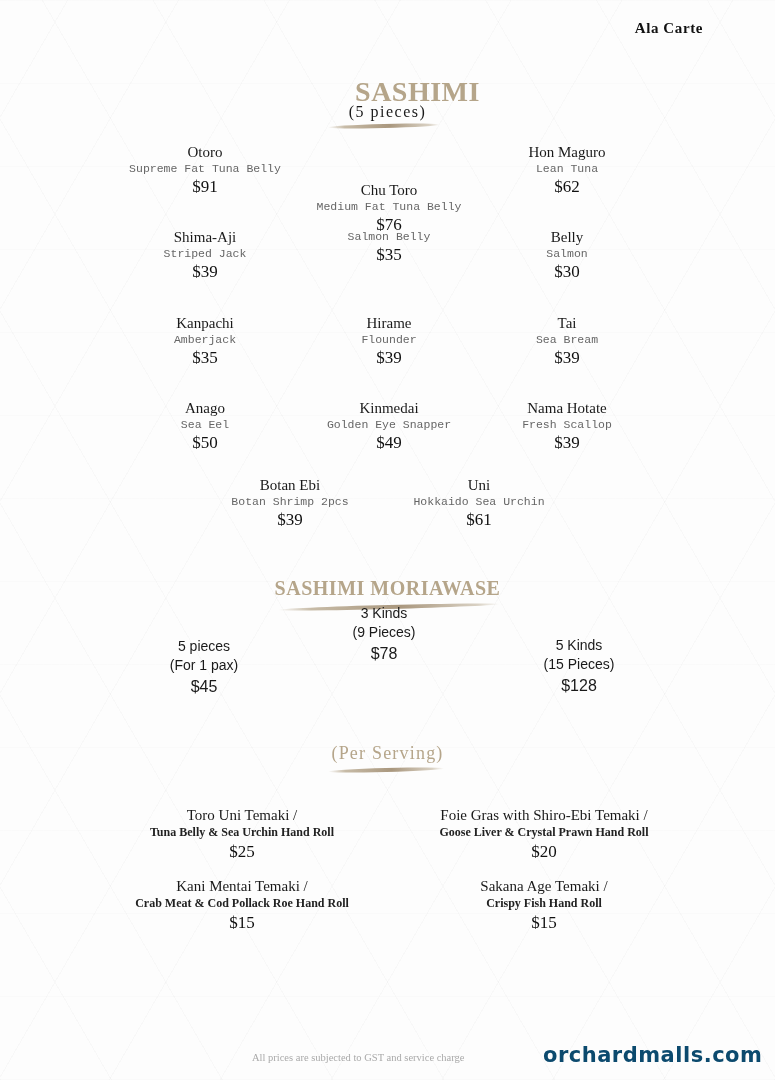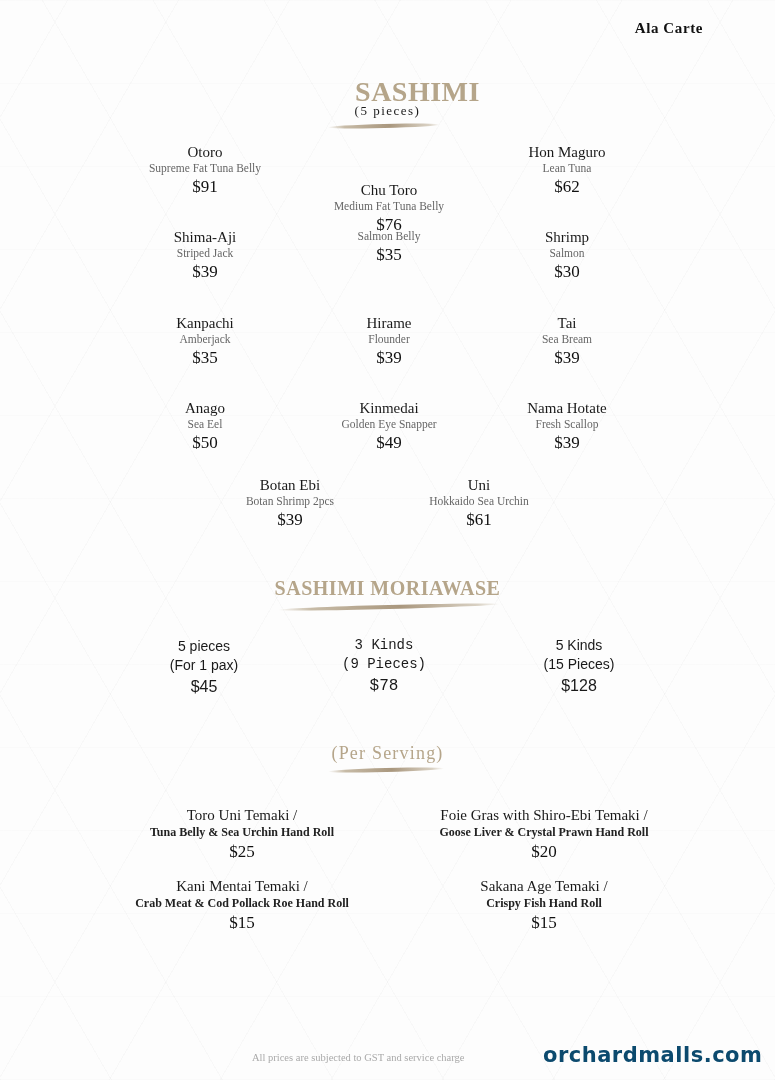--- a/index.html
+++ b/index.html
@@ -18,35 +18,35 @@
     right: 72px; top: 20px; font-weight: bold; font-size: 15px; letter-spacing: 0.6px;
     font-family: "Liberation Serif", serif; color: #111;
   }
   .section-title {
     left: 0; width: 775px; text-align: center;
     font-family: "Liberation Serif", serif; font-weight: bold; color: #b5a58a;
     letter-spacing: 0.5px;
   }
   .sub-title {
     left: 0; width: 775px; text-align: center;
-    font-family: "Liberation Serif", serif; color: #1a1a1a; font-size: 13px; letter-spacing: 1.5px;
+    font-family: "Liberation Serif", serif; color: #1a1a1a; font-size: 16px; letter-spacing: 1.5px;
   }
   .brush {
     height: 4px; border-radius: 50%;
     background: linear-gradient(90deg, rgba(181,165,138,0) 0%, rgba(181,165,138,0.75) 15%, rgba(160,140,112,0.9) 55%, rgba(181,165,138,0.5) 90%, rgba(181,165,138,0) 100%);
     transform: rotate(-1.5deg);
   }
   .item {
     position: absolute; width: 200px; text-align: center;
   }
   .item .name {
     font-family: "Liberation Serif", serif; font-weight: normal; font-size: 15px; color: #1a1a1a; line-height: 17px;
   }
   .item .desc {
-    font-family: Liberation Serif, serif; font-size: 11.5px; color: #666; line-height: 15px;
+    font-family: Liberation Mono, monospace; font-size: 11.5px; color: #666; line-height: 15px;
   }
   .item .price {
     font-family: "Liberation Serif", serif; font-size: 17px; color: #111; line-height: 22px;
   }
   .combo { position: absolute; width: 160px; text-align: center; font-family: "Liberation Sans", sans-serif; color: #1a1a1a; }
   .combo .line { font-size: 14px; line-height: 19px; }
   .combo .price { font-size: 16px; line-height: 22px; margin-top: 1px; text-align: center; }
   .temaki { position: absolute; width: 290px; text-align: center; }
   .temaki .name { font-family: "Liberation Serif", serif; font-size: 15px; line-height: 18px; color: #1a1a1a; }
   .temaki .desc { font-family: "Liberation Serif", serif; font-weight: bold; font-size: 12px; line-height: 16px; color: #222; }
@@ -87,21 +87,21 @@
   <div class="item" style="left:105px;top:229px;">
     <div class="name">Shima-Aji</div>
     <div class="desc">Striped Jack</div>
     <div class="price">$39</div>
   </div>
   <div class="item" style="left:289px;top:229px;">
     <div class="desc">Salmon Belly</div>
     <div class="price">$35</div>
   </div>
   <div class="item" style="left:467px;top:229px;">
-    <div class="name">Shrimp</div>
+    <div class="name">Belly</div>
     <div class="desc">Salmon</div>
     <div class="price">$30</div>
   </div>
 
   <div class="item" style="left:105px;top:315px;">
     <div class="name">Kanpachi</div>
     <div class="desc">Amberjack</div>
     <div class="price">$35</div>
   </div>
   <div class="item" style="left:289px;top:315px;">
@@ -145,21 +145,21 @@
 
 <div class="abs section-title" style="top:577px;font-size:20px;">SASHIMI MORIAWASE</div>
 <div class="abs brush" style="left:278px;top:605px;width:222px;"></div>
 
 <div>
   <div class="combo" style="left:124px;top:637px;">
     <div class="line">5 pieces</div>
     <div class="line">(For 1 pax)</div>
     <div class="price">$45</div>
   </div>
-  <div class="combo" style="left:304px;top:636px;font-family:Liberation Mono, monospace;">
+  <div class="combo" style="left:304px;top:604px;">
     <div class="line">3 Kinds</div>
     <div class="line">(9 Pieces)</div>
     <div class="price">$78</div>
   </div>
   <div class="combo" style="left:499px;top:636px;">
     <div class="line">5 Kinds</div>
     <div class="line">(15 Pieces)</div>
     <div class="price">$128</div>
   </div>
 </div>

